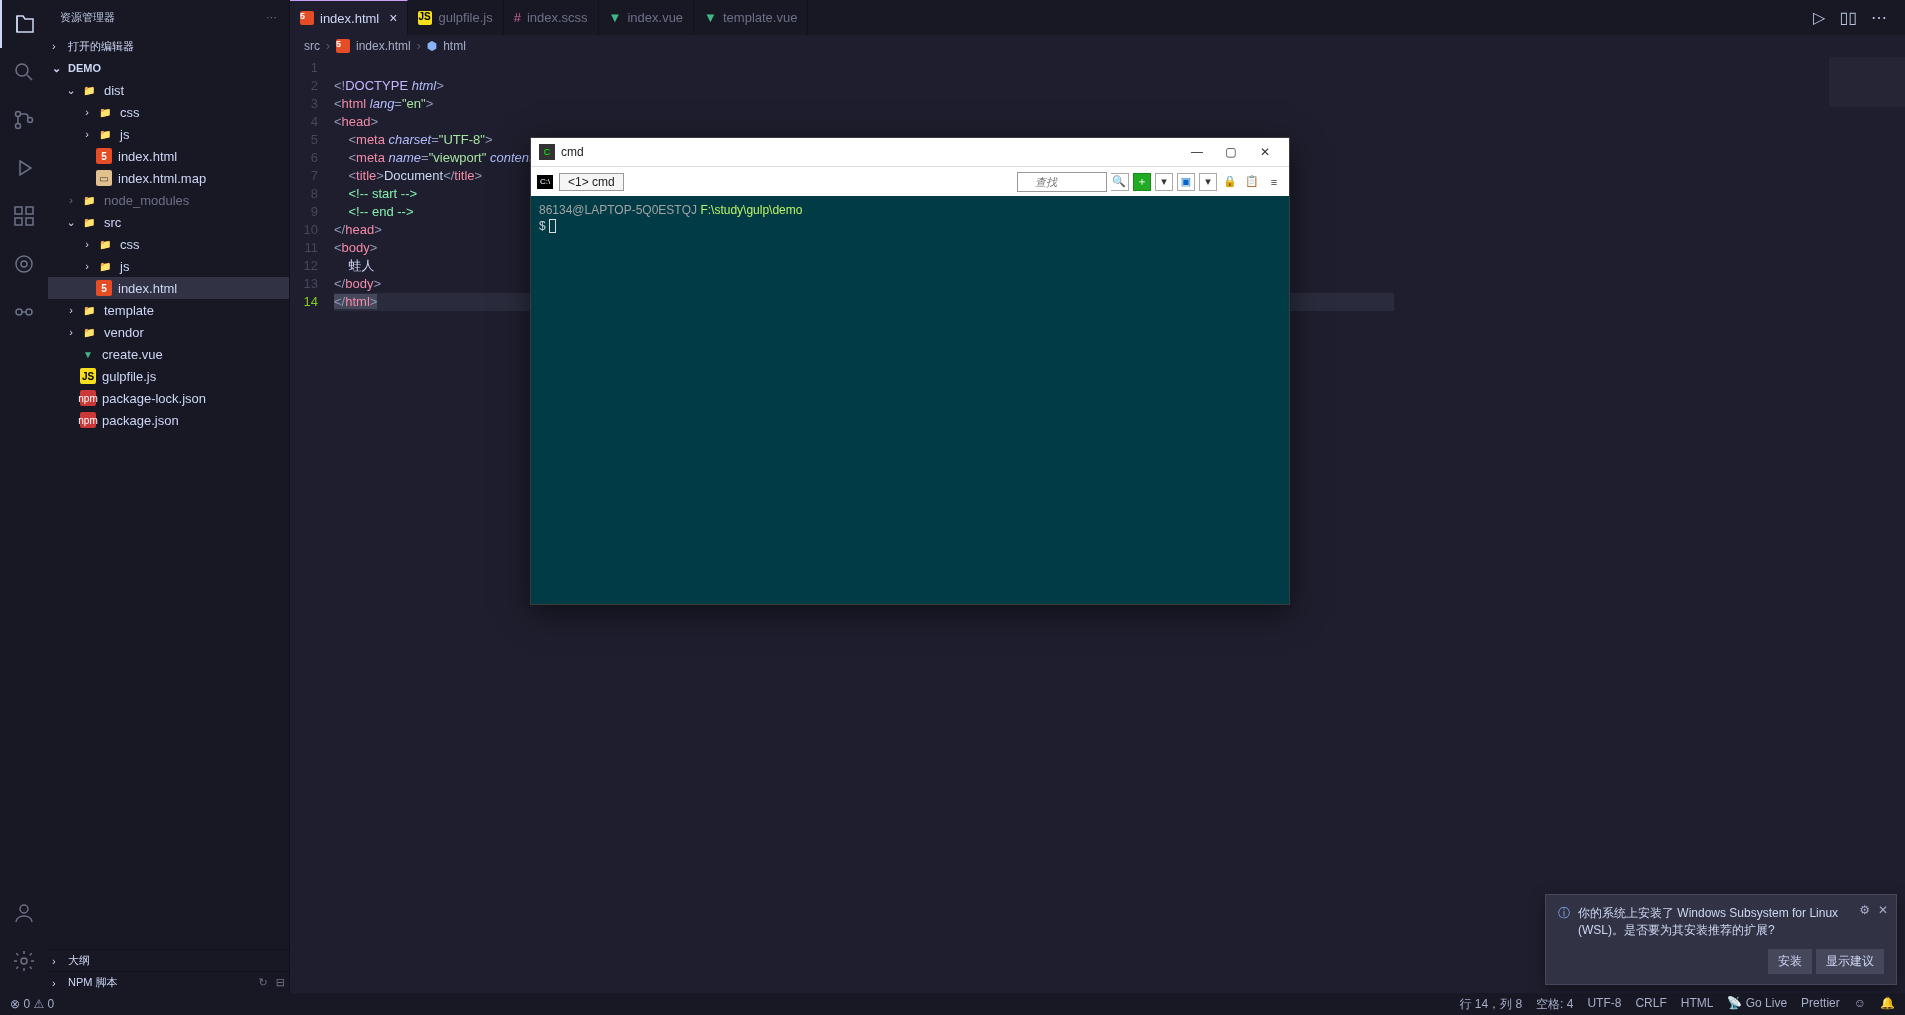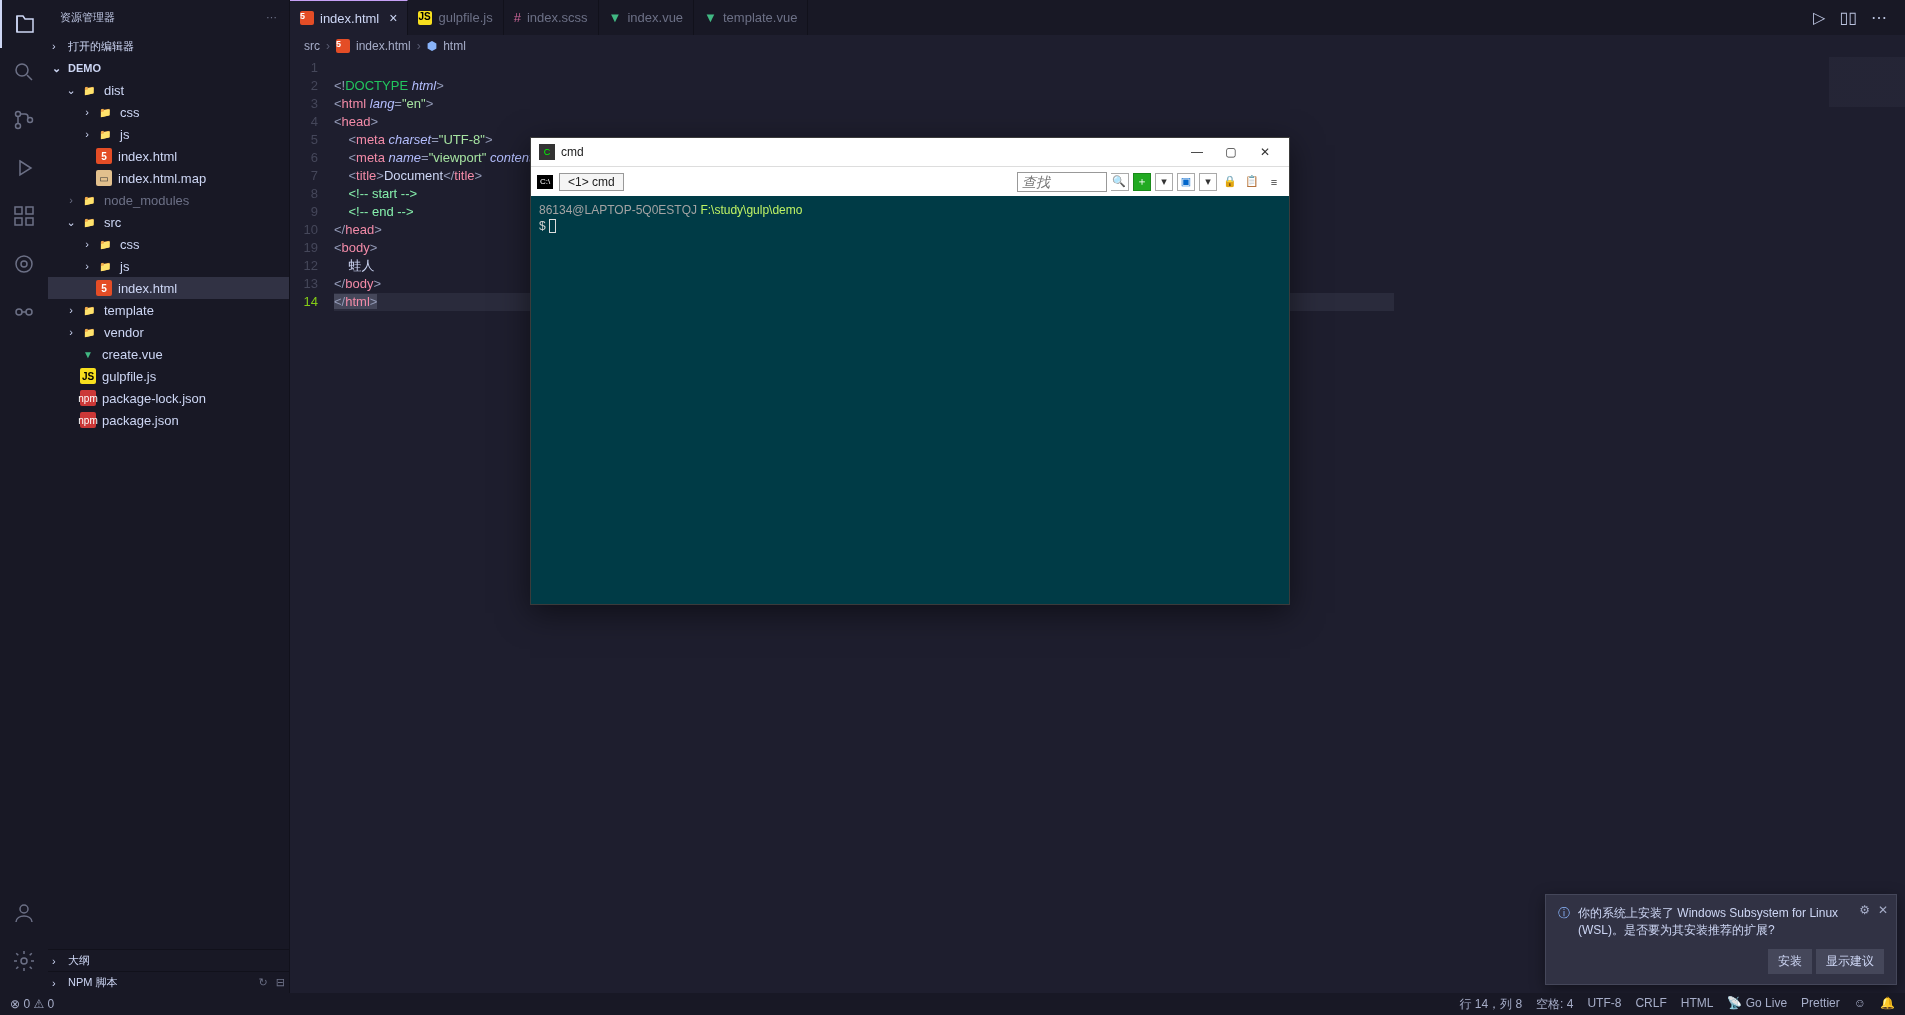--- a/index.html
+++ b/index.html
@@ -51,34 +51,34 @@
 .gutter div { padding-right: 12px; }
 .gutter .active-ln { color: #84cc16; }
 .code { position: absolute; left: 44px; top: 2px; white-space: pre; color: #cdd6f4; }
 .code .line.highlight { background: #2a2b3c; display: inline-block; width: 1060px; }
 .tk-punct { color: #939ab7; }
 .tk-tag { color: #f38ba8; }
 .tk-attr { color: #b4befe; font-style: italic; }
 .tk-str { color: #a6e3a1; }
 .tk-comment { color: #86efac; }
 .tk-text { color: #cdd6f4; }
-.tk-doctype { color: #22c55e; }
+.tk-doctype { color: #c4b5fd; }
 
 
 .minimap { position: absolute; right: 0; top: 57px; width: 76px; height: 50px; background: linear-gradient(#313244, #313244); opacity: 0.35; }
 
 
 .terminal-window { position: absolute; left: 530px; top: 137px; width: 760px; height: 468px; background: #003b46; box-shadow: 0 8px 30px rgba(0,0,0,0.5); border: 1px solid #3b3b3b; display: flex; flex-direction: column; }
 .term-title { height: 28px; background: #ffffff; display: flex; align-items: center; padding: 0 8px; font-size: 12px; color: #222; gap: 6px; }
 .term-title .win-right { margin-left: auto; display: flex; gap: 2px; }
 .term-title .win-btn { width: 32px; height: 20px; display: flex; align-items: center; justify-content: center; color: #333; cursor: pointer; font-size: 12px; }
 .term-toolbar { height: 30px; background: #ffffff; border-top: 1px solid #ddd; display: flex; align-items: center; font-size: 12px; padding: 0 6px; gap: 6px; }
 .term-tab { border: 1px solid #999; padding: 1px 8px; background: #f5f5f5; color: #222; cursor: pointer; }
 .term-toolbar .right { margin-left: auto; display: flex; align-items: center; gap: 4px; }
-.term-search { width: 90px; height: 20px; border: 1px solid #999; font-size: 14px; padding: 0 4px; font-style: italic; color: #777; }
+.term-search { width: 90px; height: 20px; border: 1px solid #999; font-size: 11px; padding: 0 17px; font-style: italic; color: #777; }
 .term-btn-sm { width: 18px; height: 18px; display: inline-flex; align-items: center; justify-content: center; border: 1px solid #aaa; font-size: 11px; cursor: pointer; color: #333; }
 .term-btn-plus { background: #22aa22; color: #fff; border-color: #1a8a1a; }
 .term-body { flex: 1; background: #003b46; font-family: Consolas, monospace; font-size: 12px; padding: 6px 8px; color: #d0d0d0; line-height: 16px; }
 .term-body .user { color: #a3a3a3; margin-top: 16px; }
 .term-body .path { color: #bef264; margin-top: 24px; }
 .term-body .cursor { display: inline-block; width: 7px; height: 14px; border: 1px solid #ddd; vertical-align: text-bottom; }
 .term-status { height: 20px; background: #e5e5e5; display: flex; align-items: center; font-size: 11px; padding: 0 8px; color: #333; gap: 16px; }
 .term-status .right { margin-left: auto; display: flex; gap: 14px; }
 
 
@@ -318,21 +318,21 @@
     <div>1</div>
       <div>2</div>
       <div>3</div>
       <div>4</div>
       <div>5</div>
       <div>6</div>
       <div>7</div>
       <div>8</div>
       <div>9</div>
       <div>10</div>
-      <div>19</div>
+      <div>11</div>
       <div>12</div>
       <div>13</div>
       <div class="active-ln">14</div>
   </div>
   <div class="code">
 <span class="line"><span class="tk-punct">&lt;!</span><span class="tk-doctype">DOCTYPE </span><span class="tk-attr">html</span><span class="tk-punct">&gt;</span></span>
 <span class="line"><span class="tk-punct">&lt;</span><span class="tk-tag">html</span> <span class="tk-attr">lang</span><span class="tk-punct">=</span><span class="tk-str">"en"</span><span class="tk-punct">&gt;</span></span>
 <span class="line"><span class="tk-punct">&lt;</span><span class="tk-tag">head</span><span class="tk-punct">&gt;</span></span>
 <span class="line">    <span class="tk-punct">&lt;</span><span class="tk-tag">meta</span> <span class="tk-attr">charset</span><span class="tk-punct">=</span><span class="tk-str">"UTF-8"</span><span class="tk-punct">&gt;</span></span>
 <span class="line">    <span class="tk-punct">&lt;</span><span class="tk-tag">meta</span> <span class="tk-attr">name</span><span class="tk-punct">=</span><span class="tk-str">"viewport"</span> <span class="tk-attr">content</span><span class="tk-punct">=</span><span class="tk-str">"width=device-width, initial-scale=1.0"</span><span class="tk-punct">&gt;</span></span>

